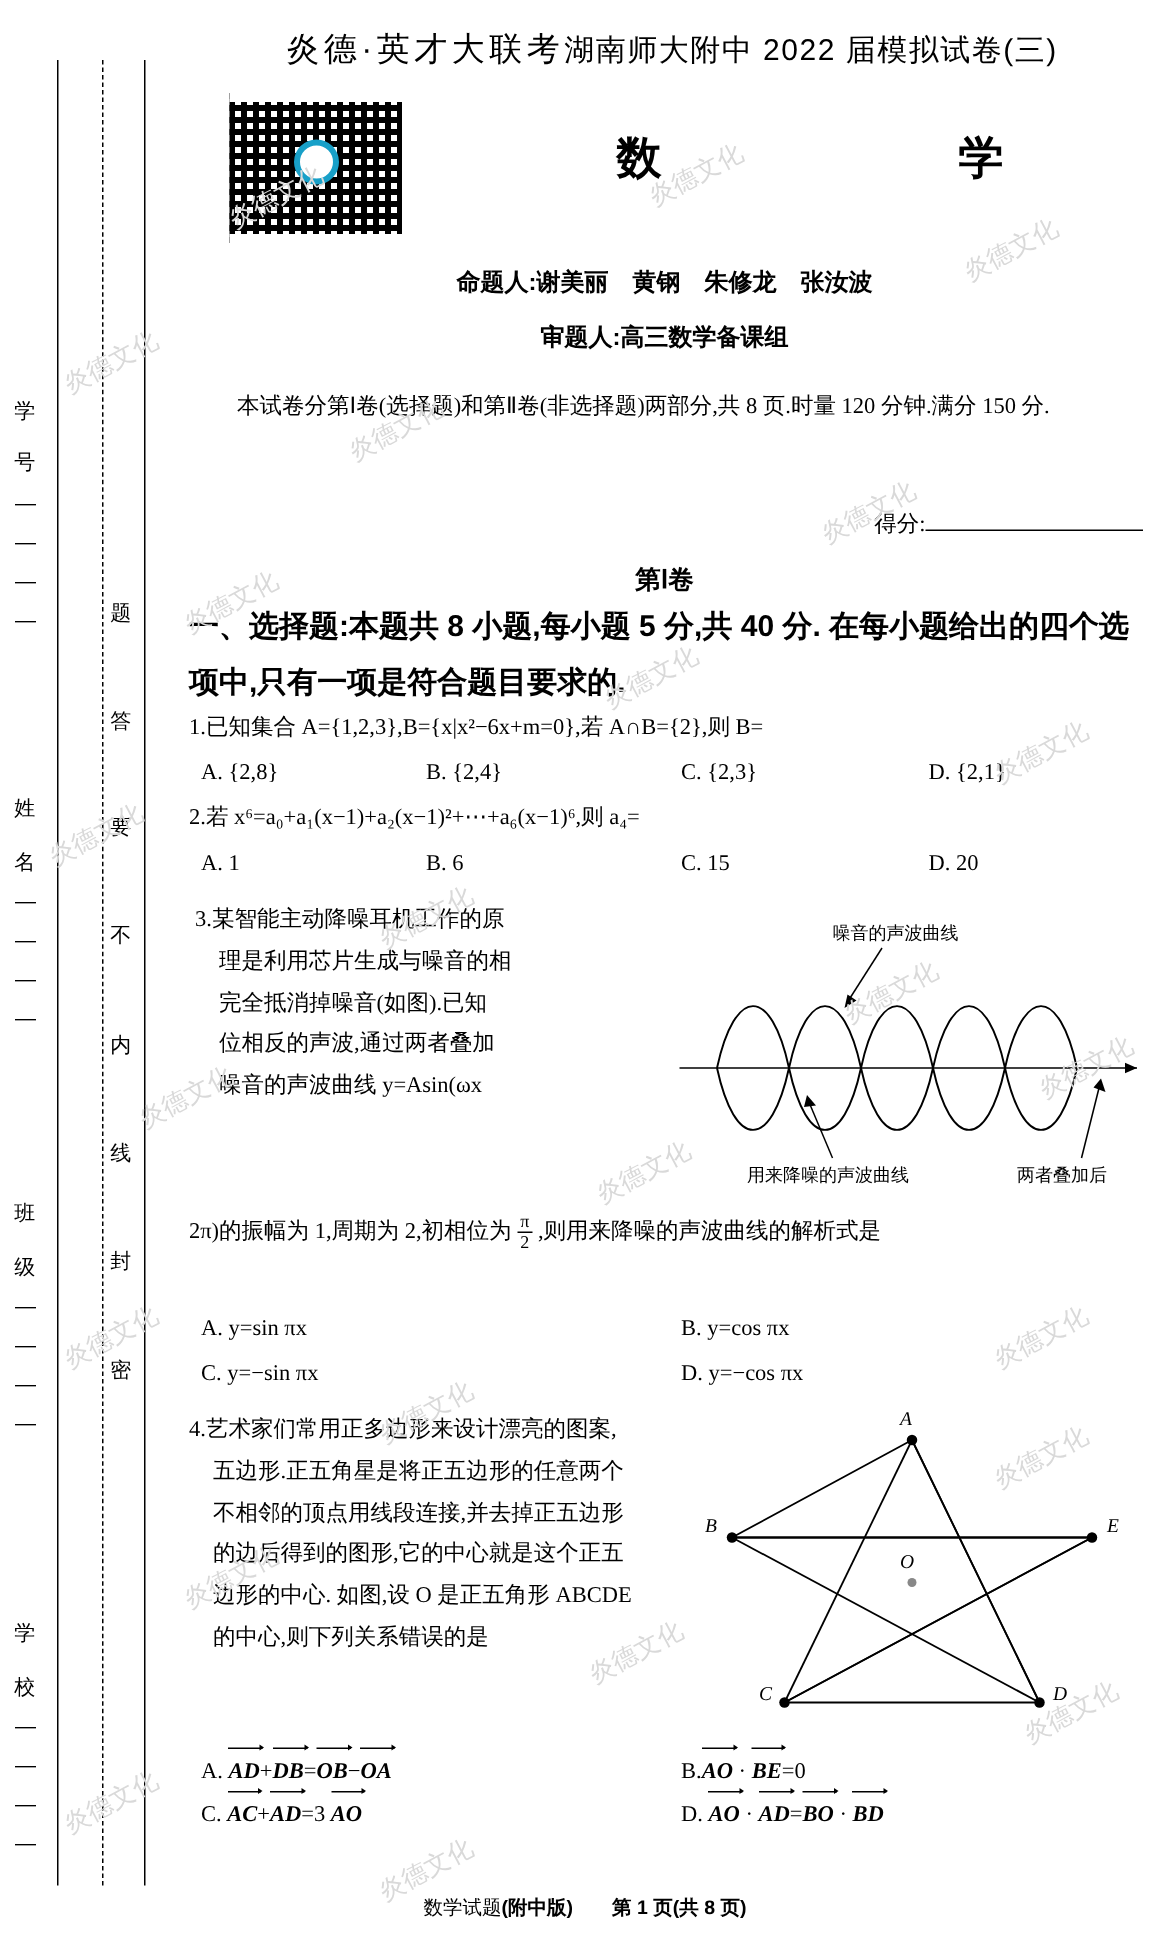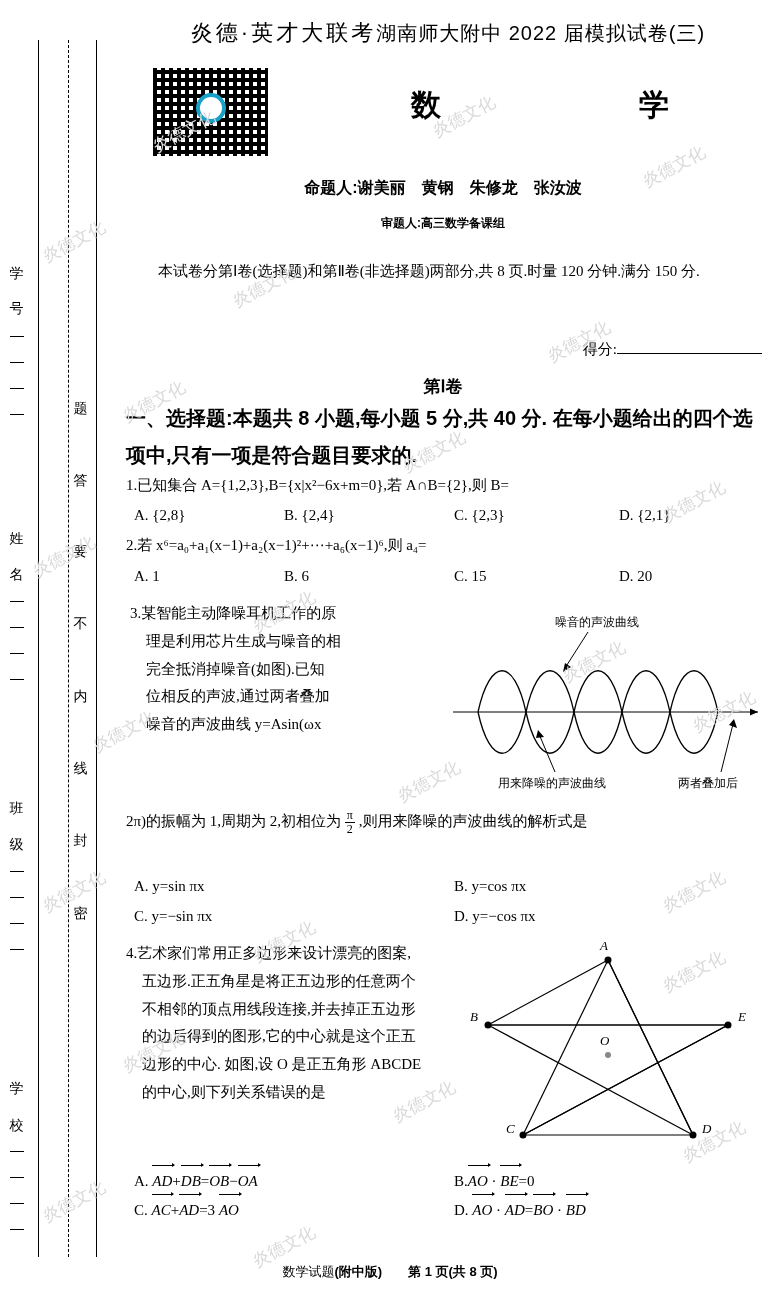--- a/index.html
+++ b/index.html
@@ -69,21 +69,21 @@
     font-family:"Liberation Sans", sans-serif;
   }
 
   .authors {
     position:absolute; left:0; top:178px; width:650px; text-align:center;
     font-size:16px; font-weight:bold;
     font-family:"Liberation Sans", sans-serif;
   }
   .reviewers {
     position:absolute; left:0; top:215px; width:650px; text-align:center;
-    font-size:12px; font-weight:bold;
+    font-size:16px; font-weight:bold;
     font-family:"Liberation Sans", sans-serif;
   }
 
   .intro {
     position:absolute; left:10px; top:258px; width:640px;
     font-size:15px; line-height:1.85;
     text-indent:30px;
   }
 
   .score {
@@ -150,21 +150,21 @@
   .frac .num { display:block; border-bottom:1px solid #000; padding:0 2px; }
   .vec { position:relative; display:inline-block; }
   .vec::after {
     content:""; position:absolute; left:0; right:-2px; top:-3px;
     border-top:1px solid #000;
   }
   .vec::before {
     content:""; position:absolute; right:-3px; top:-5px;
     border-left:3px solid #000; border-top:2px solid transparent; border-bottom:2px solid transparent;
   }
-  i { font-family:"Liberation Serif", serif; }
+  i { font-family:"Liberation Serif", serif;font-weight:bold; }
 </style>
 </head>
 <body>
 
 <div class="page">
 
   <div class="left-col">
     <div class="vline" style="left:38px;"></div>
     <div class="vline dashed" style="left:68px;"></div>
     <div class="vline" style="left:96px;"></div>

